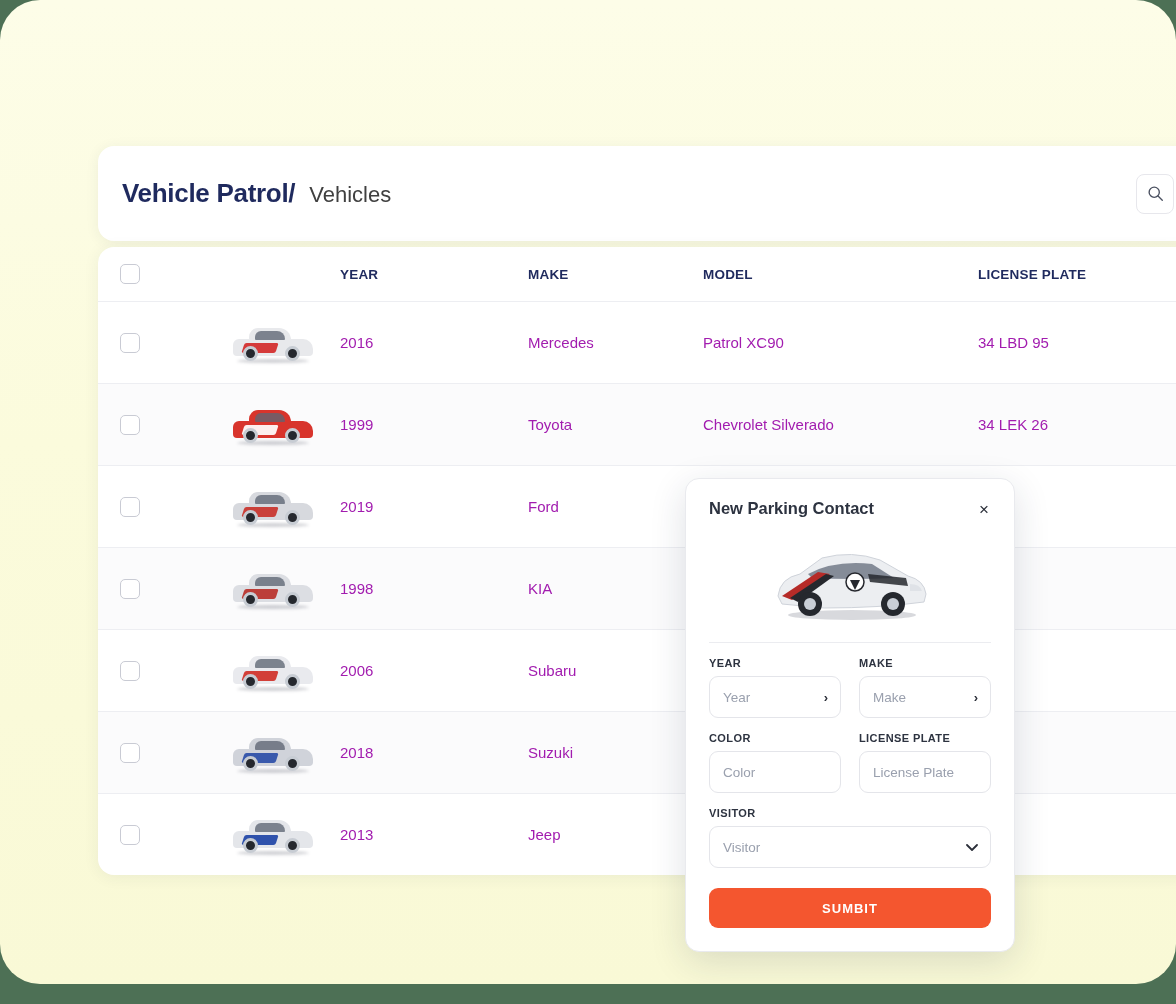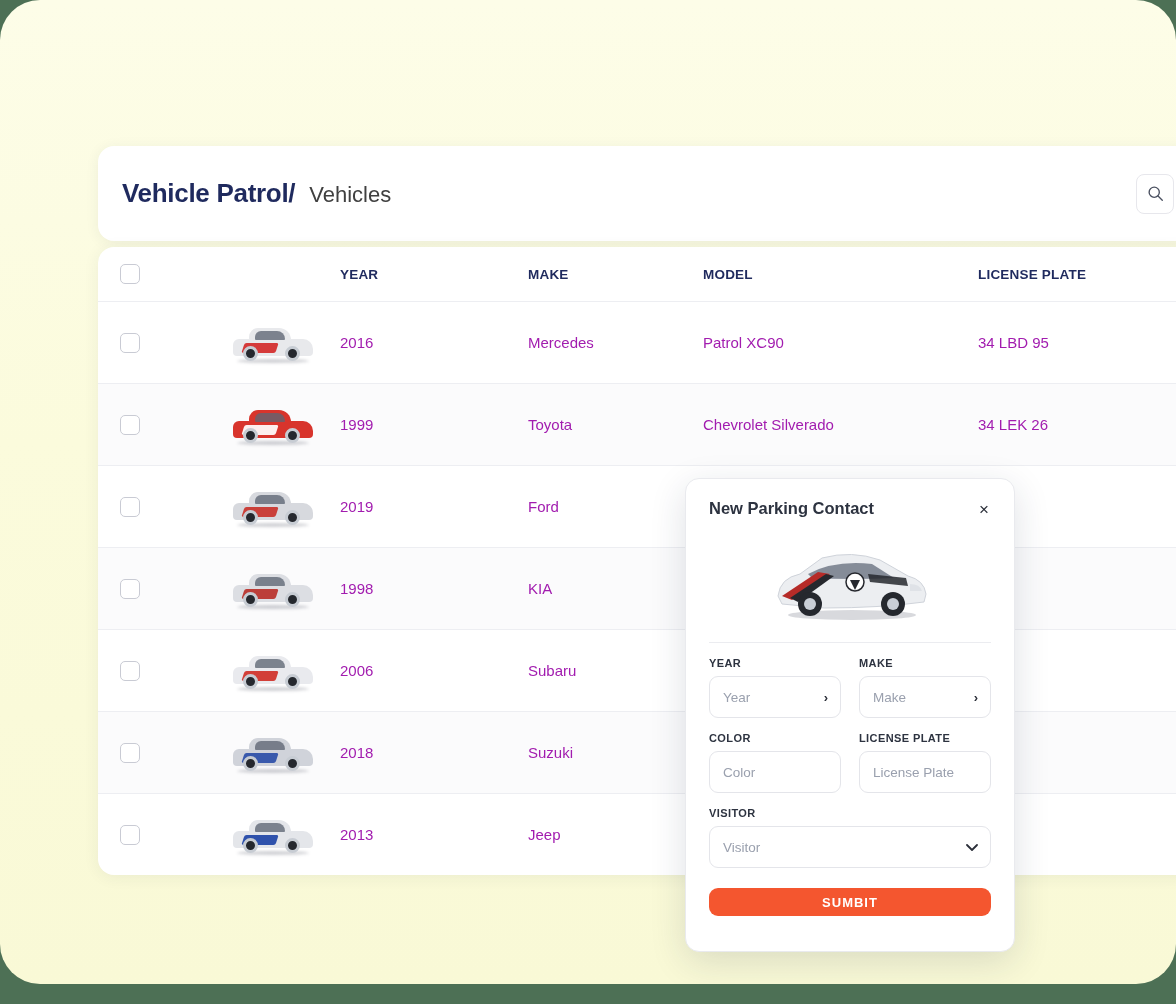--- a/index.html
+++ b/index.html
@@ -247,21 +247,21 @@
     right: 13px;
     top: 50%;
     transform: translateY(-50%);
     font-size: 13px;
     color: #2b2f39;
     pointer-events: none;
     font-weight: bold;
   }
   .submit-btn {
     width: 100%;
-    height: 28px;
+    height: 40px;
     margin-top: 6px;
     background: #f4562f;
     border: none;
     border-radius: 9px;
     color: #fff;
     font-size: 13px;
     font-weight: bold;
     letter-spacing: 1px;
     cursor: pointer;
     font-family: "Liberation Sans", sans-serif;

